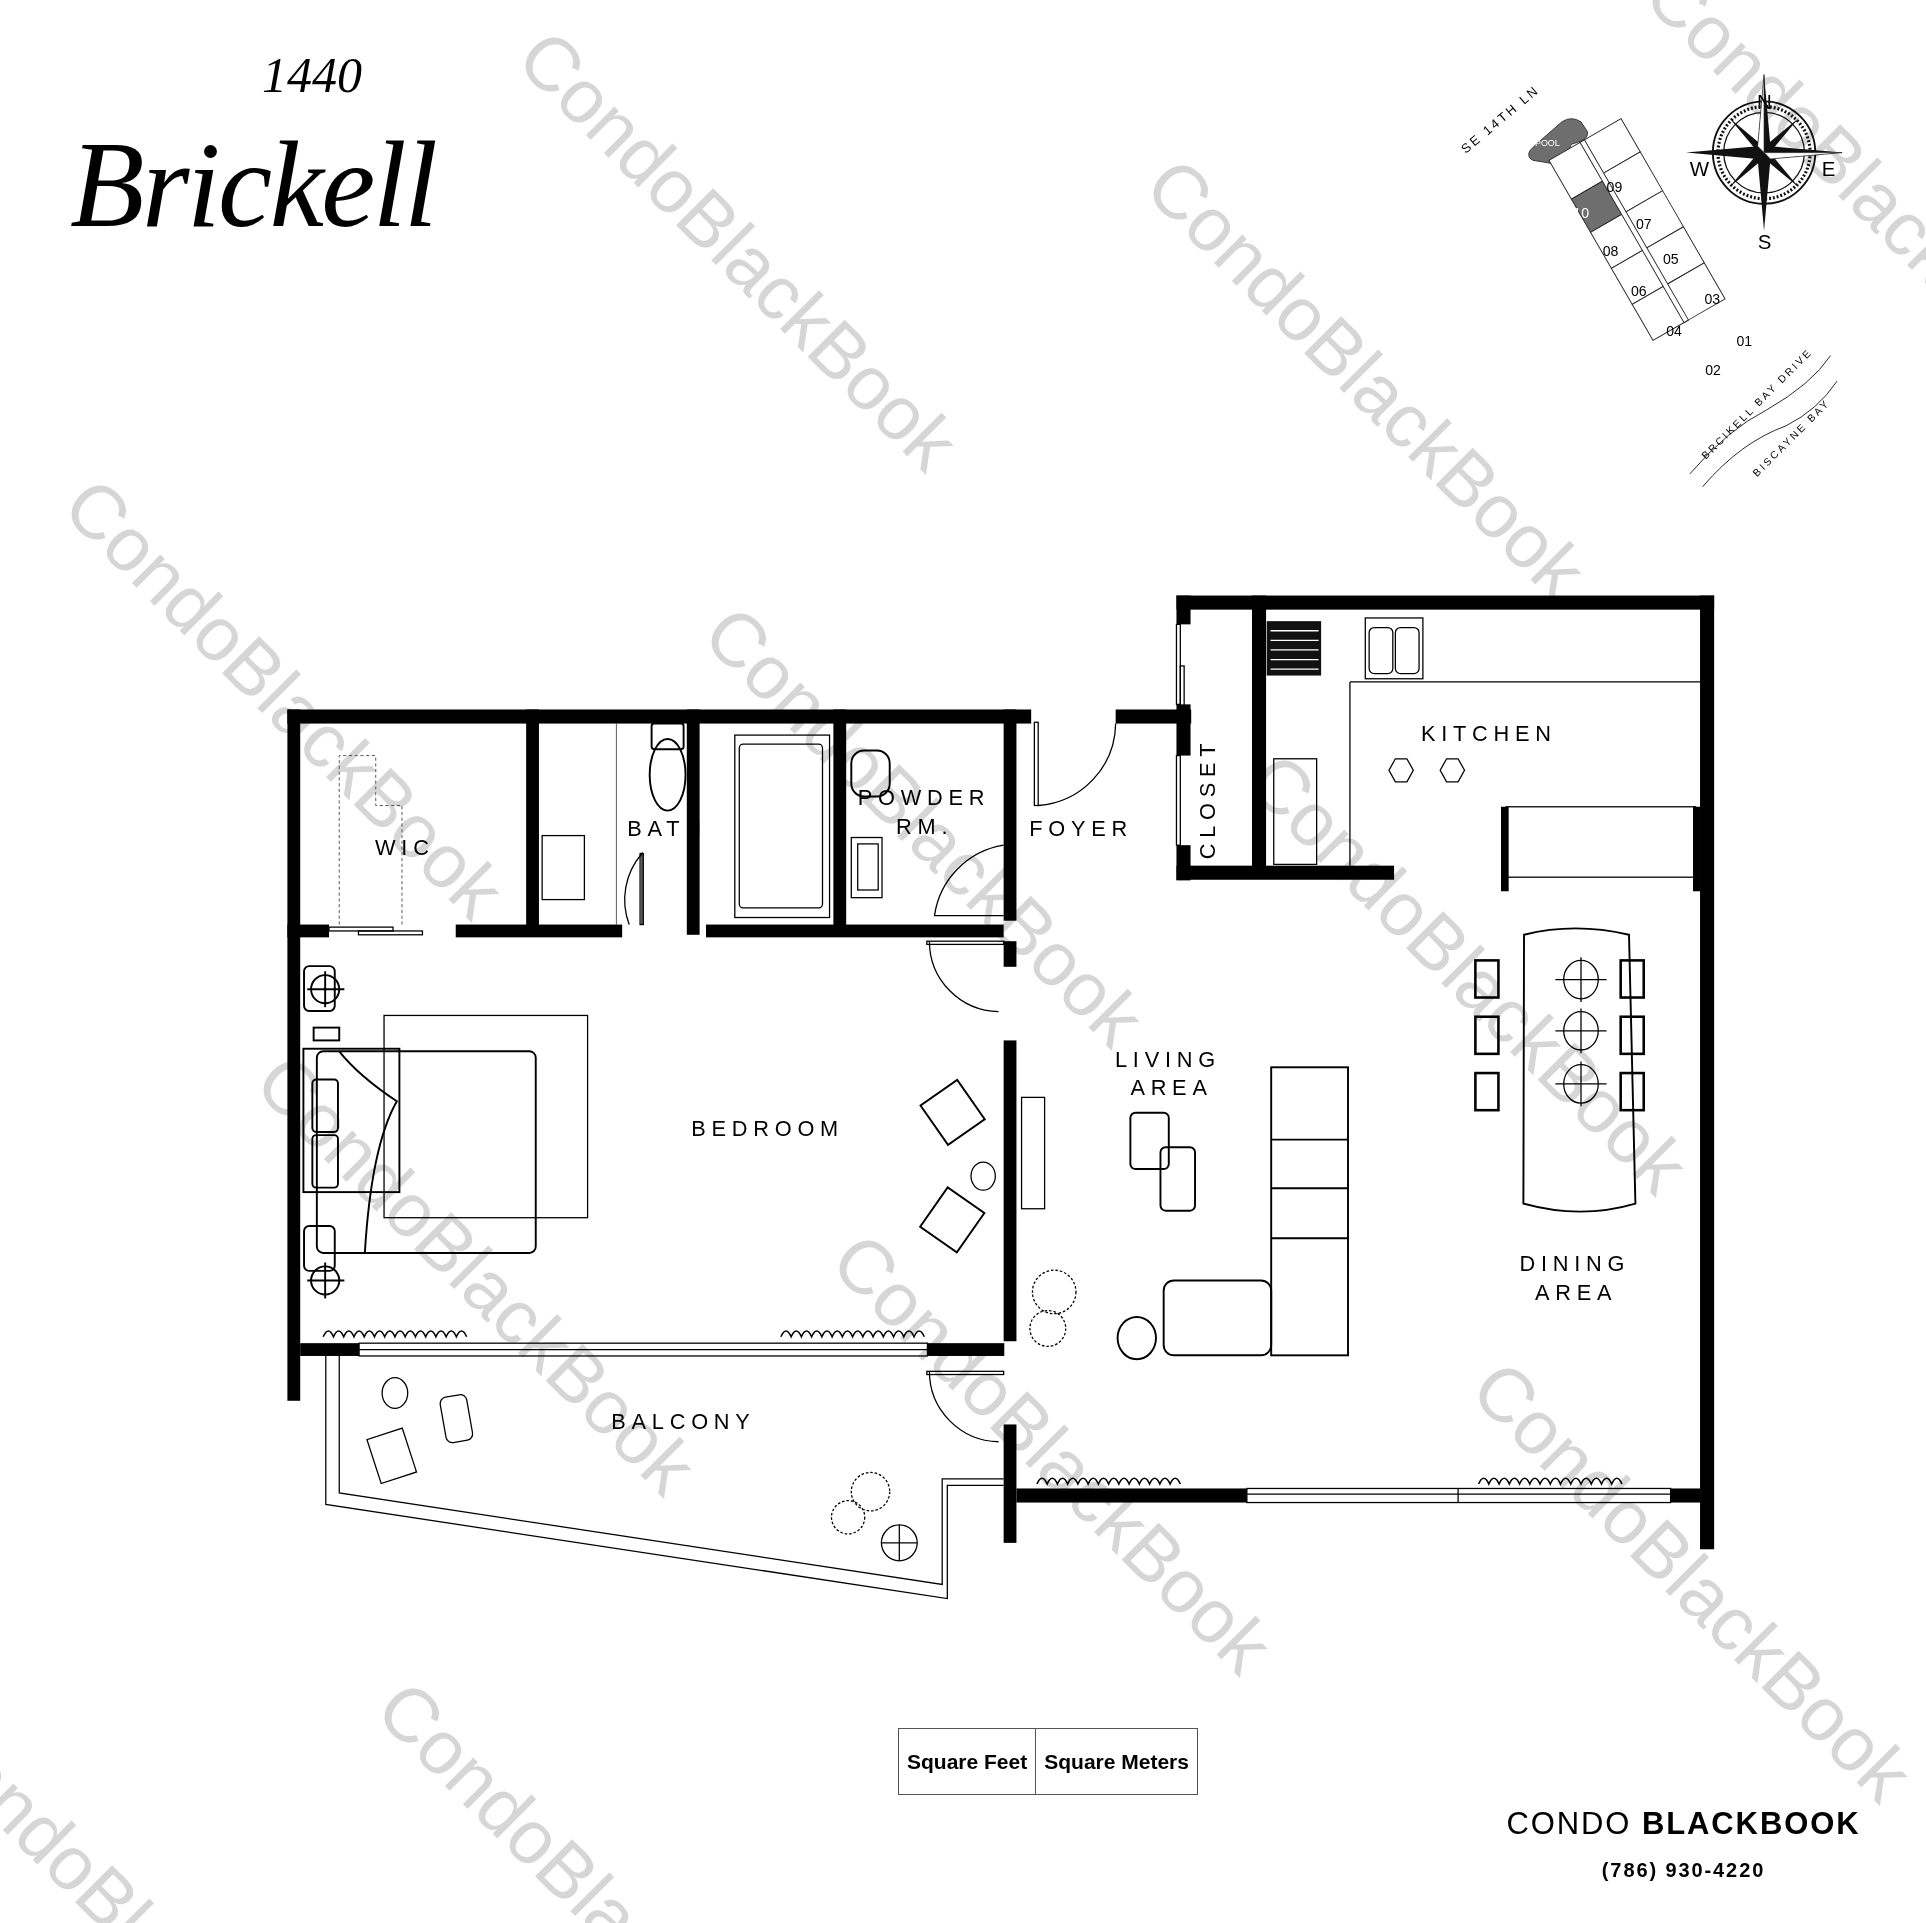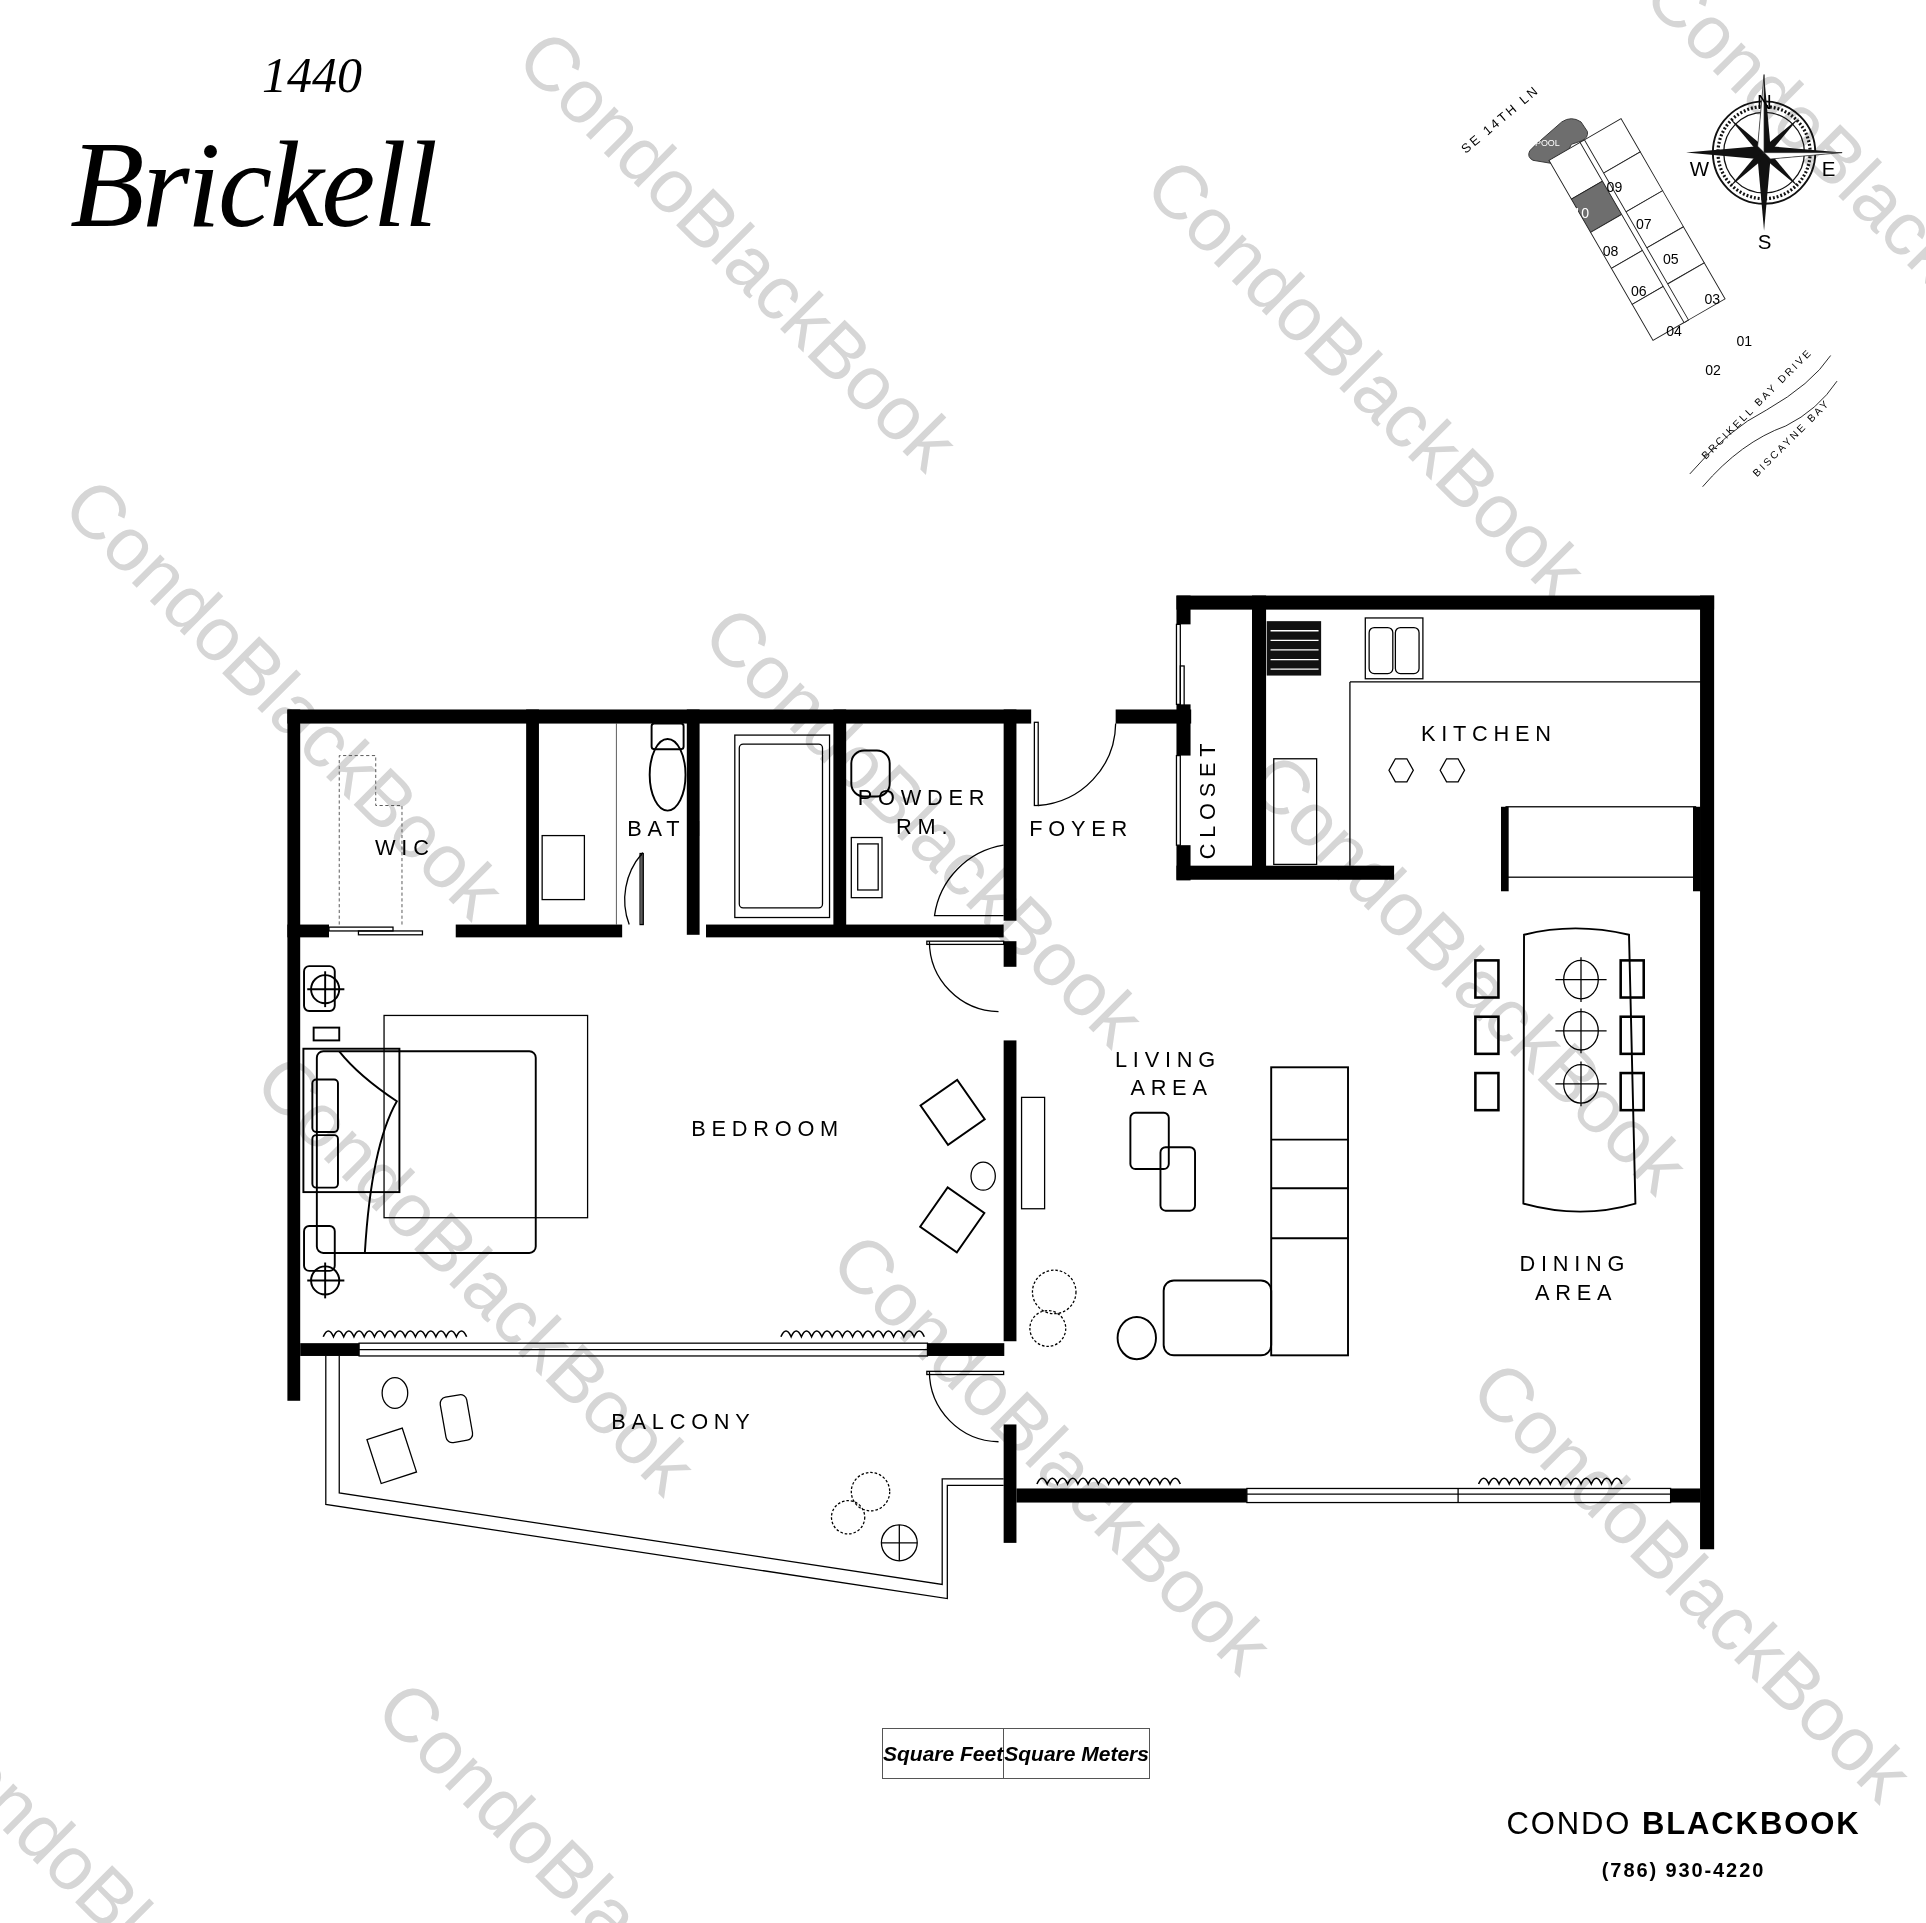--- a/index.html
+++ b/index.html
@@ -5,21 +5,21 @@
   html, body { margin:0; padding:0; background:#ffffff; }
   body { width:1926px; height:1924px; position:relative; overflow:hidden; font-family:"Liberation Sans", sans-serif; color:#000; }
   .abs { position:absolute; }
   .logo { left:70px; top:38px; width:486px; height:307px; font-family:"Liberation Serif", serif; font-style:italic; color:#000; }
   .logo .num { position:absolute; left:192px; top:7.7px; font-size:50px; }
   .logo .l1 { position:absolute; left:0px; top:86px; font-size:122px; letter-spacing:-2.6px; line-height:1; }
   .logo .l2 { position:absolute; left:160px; top:192px; font-size:122px; letter-spacing:-2.6px; line-height:1; }
   svg text { font-family:"Liberation Sans", sans-serif; }
   .plan-svg { left:0; top:0; }
   table.spec { position:absolute; left:68px; top:1728px; border-collapse:collapse; font-family:"Liberation Sans", sans-serif; }
-  table.spec td { border:1.3px solid #555; text-align:right; font-size:23px; height:49px; padding:0;font-style:italic; }
+  table.spec td { border:1.3px solid #555; text-align:right; font-size:23px; height:49px; padding:8px; }
   table.spec td.blank { border:none; }
   table.spec .hdr { font-weight:bold; font-size:21px; }
   table.spec .val { font-size:24px; }
   .brand { left:1466px; top:1773px; width:435px; text-align:center; font-family:"Liberation Sans", sans-serif; }
   .brand .name { font-size:31px; letter-spacing:1.9px;margin-top:33px; }
   .brand .name b { font-weight:900; }
   .brand .phone { font-size:20px; font-weight:700; letter-spacing:1.9px; margin-top:17px; }
   .wm { position:absolute; color:#d6d6d6; font-size:76px; transform-origin:0 0; transform:rotate(45deg); white-space:nowrap; pointer-events:none; font-family:"Liberation Sans", sans-serif; }
 </style>
 </head>

